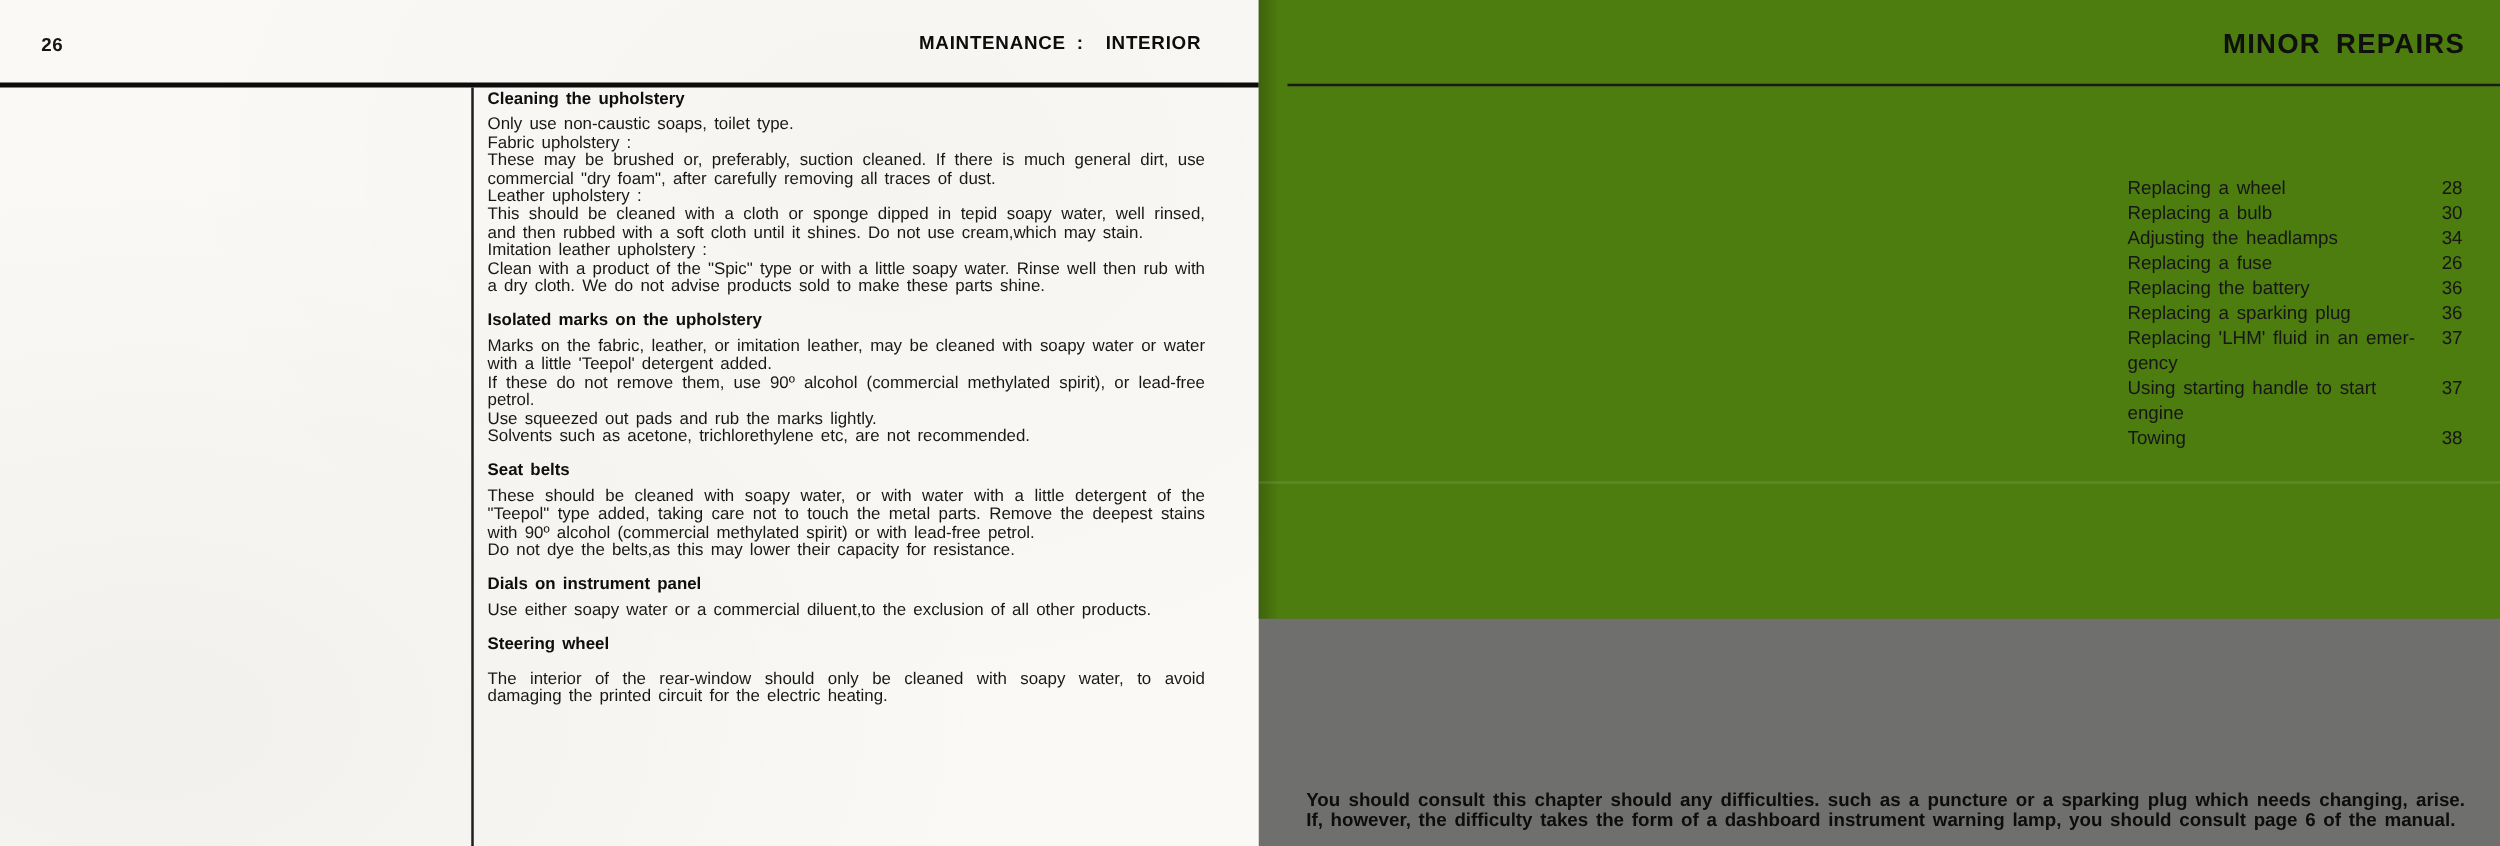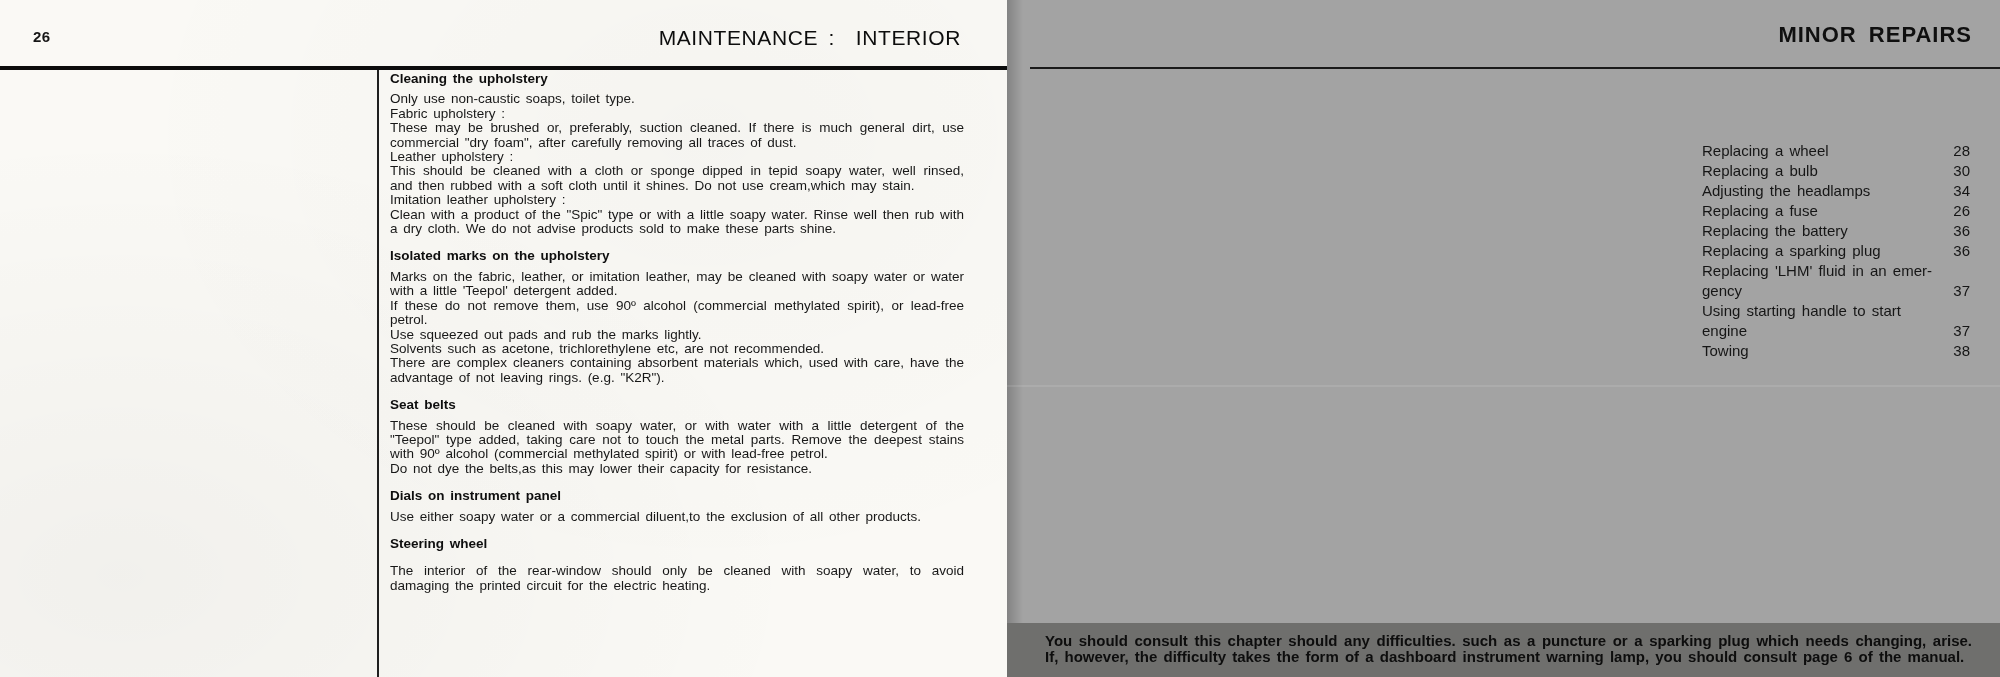--- a/index.html
+++ b/index.html
@@ -15,21 +15,21 @@
       radial-gradient(ellipse at 12% 85%, rgba(0,0,0,0.035), transparent 55%),
       radial-gradient(ellipse at 70% 20%, rgba(0,0,0,0.02), transparent 60%),
       #faf9f5;
   }
   .page-number{
     position:absolute;left:33px;top:28px;
     font-size:15px;font-weight:bold;color:#161616;letter-spacing:0.5px;
   }
   .left-header{
     position:absolute;right:46px;top:26px;
-    font-size:21px;font-weight:normal;color:#0d0d0d;
+    font-size:15px;font-weight:bold;color:#0d0d0d;
     letter-spacing:0.6px;white-space:pre;word-spacing:4px;
   }
   .left-rule{
     position:absolute;left:0;top:66px;width:1007px;height:4px;background:#0c0c0c;
   }
   .col-rule{
     position:absolute;left:377px;top:70px;bottom:0;width:2px;background:#1f1f1f;
   }
   .text-column{
     position:absolute;left:390px;top:72px;width:574px;
@@ -38,22 +38,22 @@
   .section + .section{margin-top:13px;}
   .section h3{
     margin:0 0 6px 0;font-size:13.5px;line-height:14.4px;
     font-weight:bold;color:#0e0e0e;word-spacing:2px;
   }
   .section p{
     margin:0;text-align:justify;word-spacing:2px;color:#181818;
   }
   
   .right-page{
-    position:absolute;left:1007px;top:0;width:993px;height:623px;
-    background:#a3a3a3;
+    position:absolute;left:1007px;top:0;width:993px;height:495px;
+    background:#4d7c0f;
   }
   .spine-shadow{
     position:absolute;left:0;top:0;bottom:0;width:16px;
     background:linear-gradient(to right, rgba(0,0,0,0.20), rgba(0,0,0,0));
   }
   .crease{
     position:absolute;left:0;right:0;top:385px;height:2px;
     background:rgba(255,255,255,0.10);
   }
   .right-header{
@@ -61,21 +61,21 @@
     font-size:22px;font-weight:bold;color:#0f0f0f;letter-spacing:1px;word-spacing:5px;
   }
   .right-rule{
     position:absolute;left:23px;right:0;top:67px;height:2px;background:#1a1a1a;
   }
   .toc-list{
     position:absolute;left:695px;top:141px;width:268px;
     font-size:15px;color:#161616;
   }
   .toc-row{
-    display:flex;justify-content:space-between;align-items:flex-end;
+    display:flex;justify-content:space-between;
     line-height:20px;margin:0;
   }
   .toc-label{white-space:pre-line;word-spacing:2px;}
   .toc-page{margin-left:18px;}
   .footer-note{
     position:absolute;left:38px;right:28px;top:633px;
     font-size:15px;line-height:16px;font-weight:bold;color:#0d0d0d;
     text-align:justify;word-spacing:2px;
   }
 </style>
@@ -97,21 +97,20 @@
         <p>This should be cleaned with a cloth or sponge dipped in tepid soapy water, well rinsed, and then rubbed with a soft cloth until it shines. Do not use cream,which may stain.</p>
         <p>Imitation leather upholstery :</p>
         <p>Clean with a product of the "Spic" type or with a little soapy water. Rinse well then rub with a dry cloth. We do not advise products sold to make these parts shine.</p>
       </div>
       <div class="section">
         <h3>Isolated marks on the upholstery</h3>
         <p>Marks on the fabric, leather, or imitation leather, may be cleaned with soapy water or water with a little 'Teepol' detergent added.</p>
         <p>If these do not remove them, use 90º alcohol (commercial methylated spirit), or lead-free petrol.</p>
         <p>Use squeezed out pads and rub the marks lightly.</p>
         <p>Solvents such as acetone, trichlorethylene etc, are not recommended.</p>
-        <p>There are complex cleaners containing absorbent materials which, used with care, have the advantage of not leaving rings. (e.g. "K2R").</p>
       </div>
       <div class="section">
         <h3>Seat belts</h3>
         <p>These should be cleaned with soapy water, or with water with a little detergent of the "Teepol" type added, taking care not to touch the metal parts. Remove the deepest stains with 90º alcohol (commercial methylated spirit) or with lead-free petrol.</p>
         <p>Do not dye the belts,as this may lower their capacity for resistance.</p>
       </div>
       <div class="section">
         <h3>Dials on instrument panel</h3>
         <p>Use either soapy water or a commercial diluent,to the exclusion of all other products.</p>
       </div>

